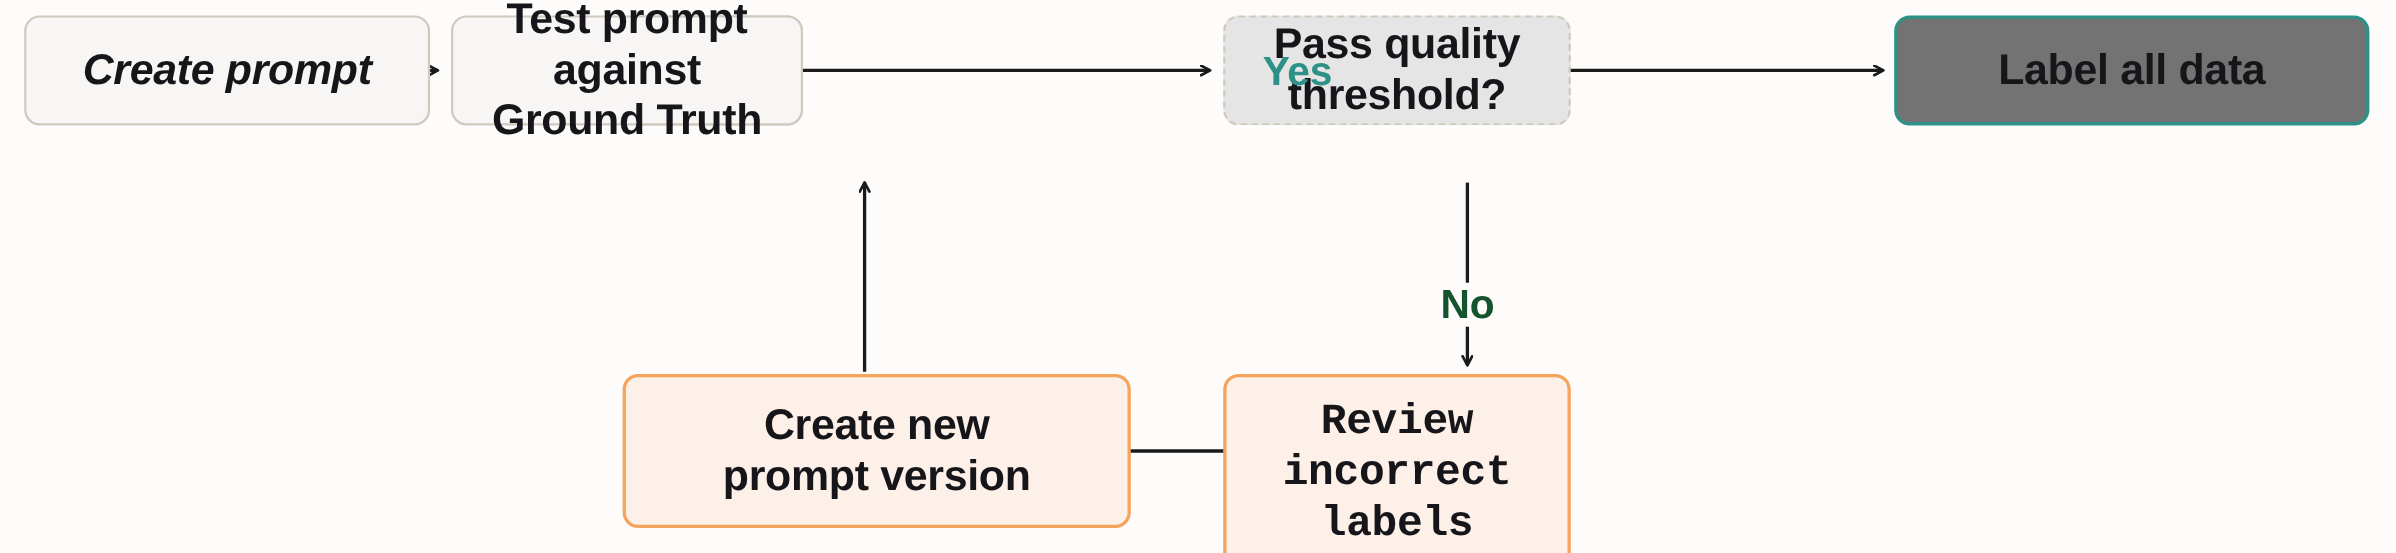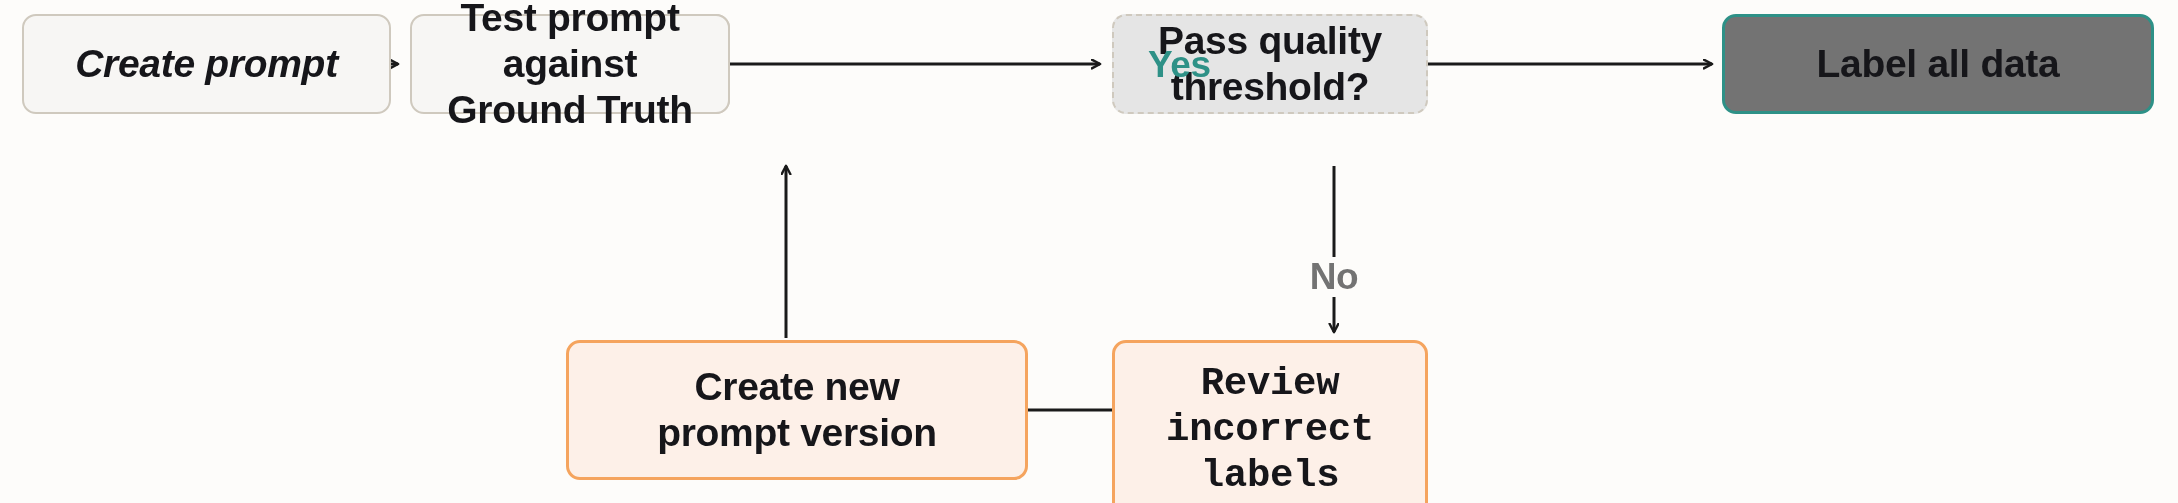--- a/index.html
+++ b/index.html
@@ -55,21 +55,21 @@
 
   .edge-label {
     position: absolute;
     font-size: 37px;
     font-weight: 700;
     letter-spacing: -0.3px;
     text-align: center;
     line-height: 1;
   }
   .label-yes { color: #2E9187; }
-  .label-no  { color: #737373; }
+  .label-no  { color: #14532d; }
 
   svg.edges {
     position: absolute;
     left: 0;
     top: 0;
     width: 2178px;
     height: 503px;
     overflow: visible;
     pointer-events: none;
   }

